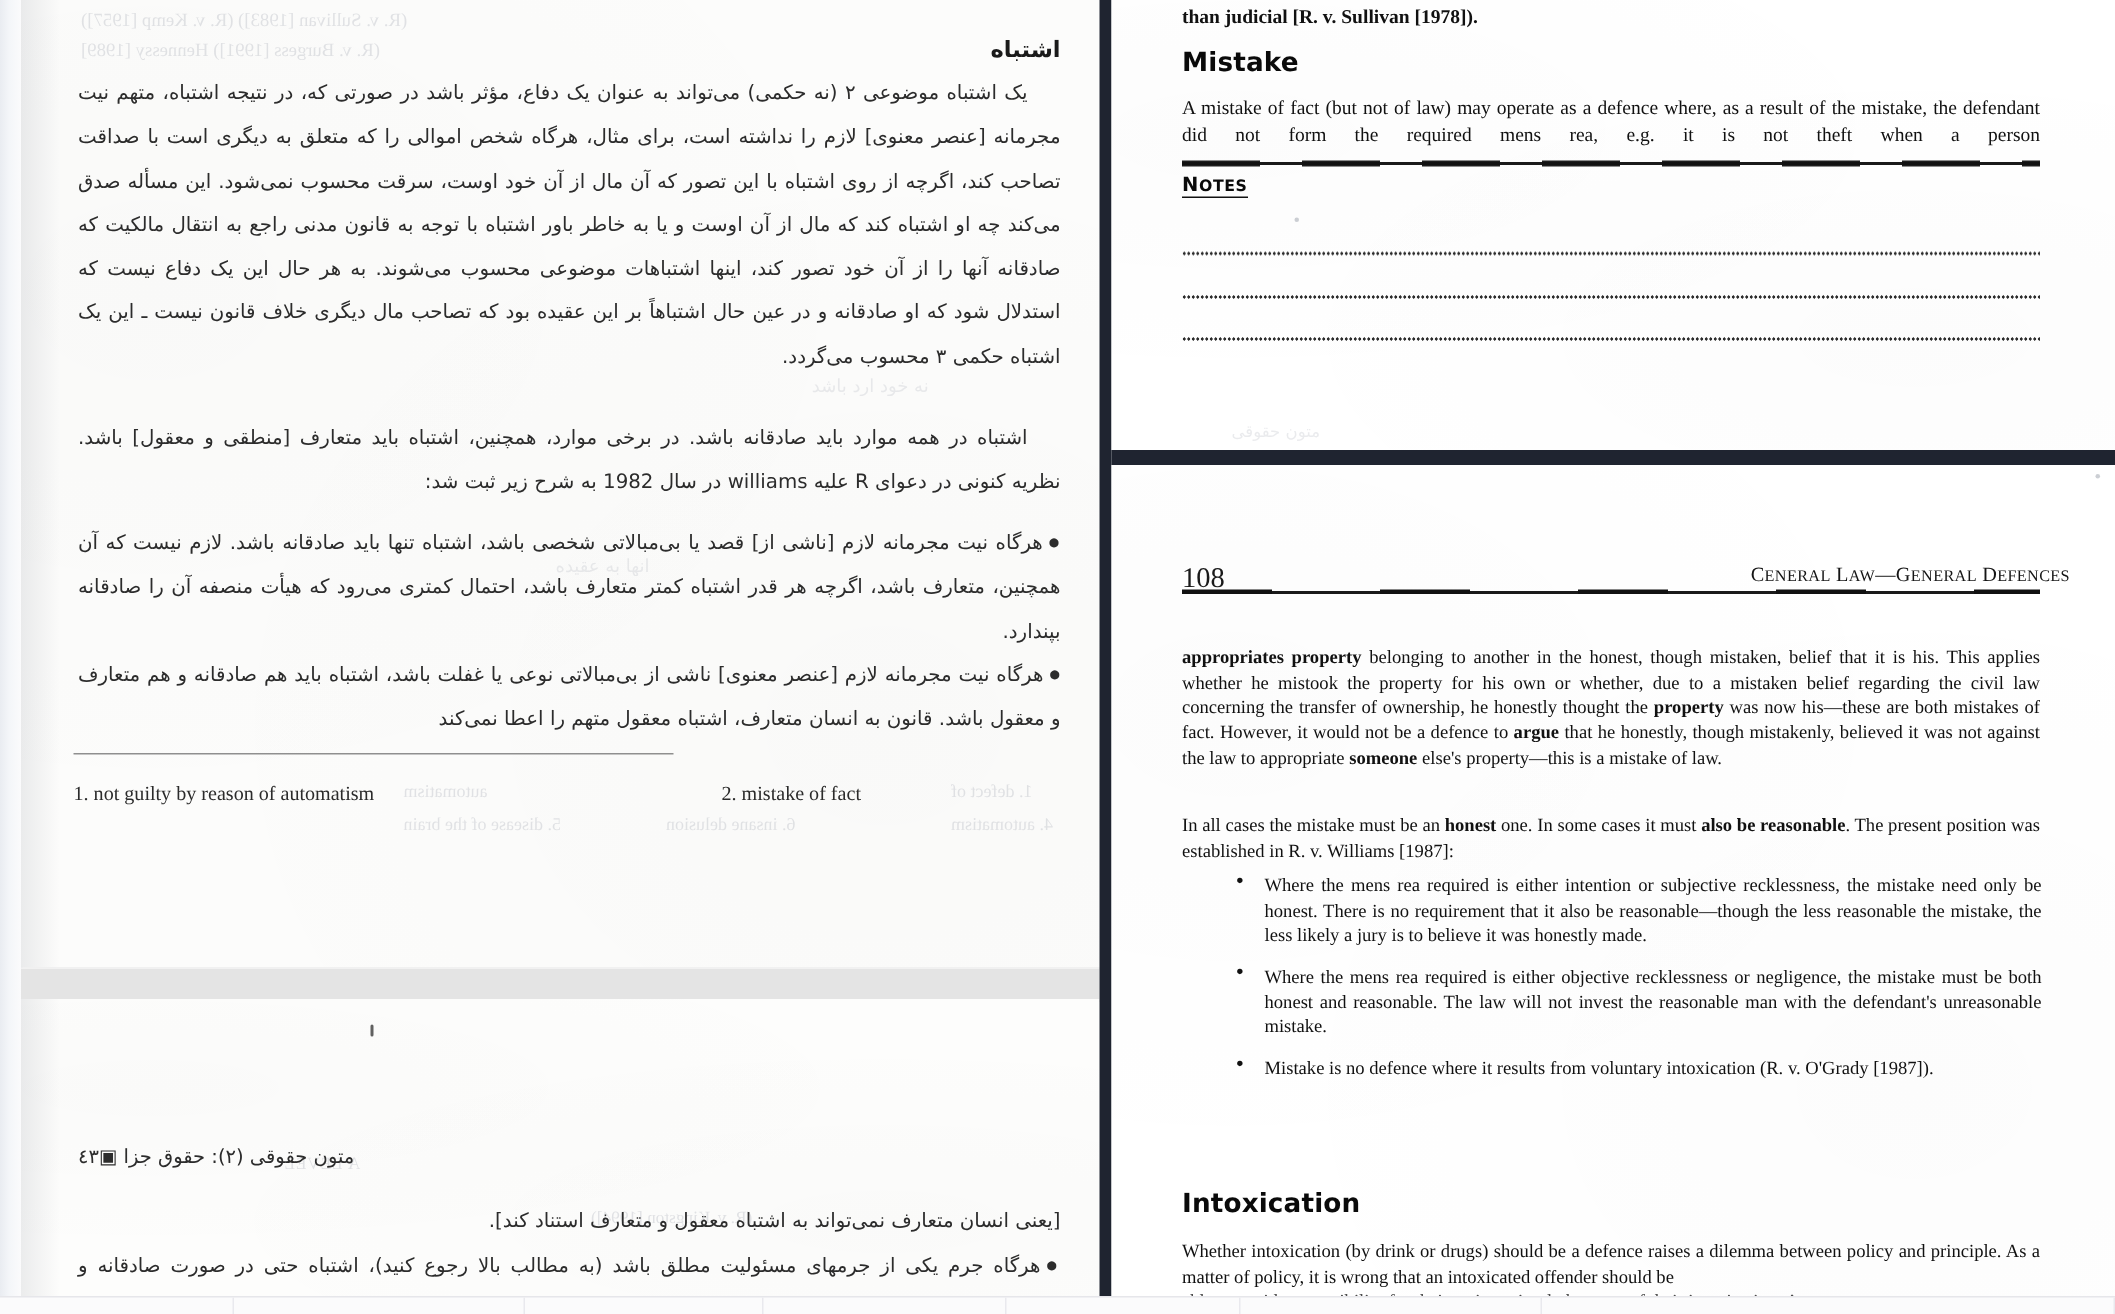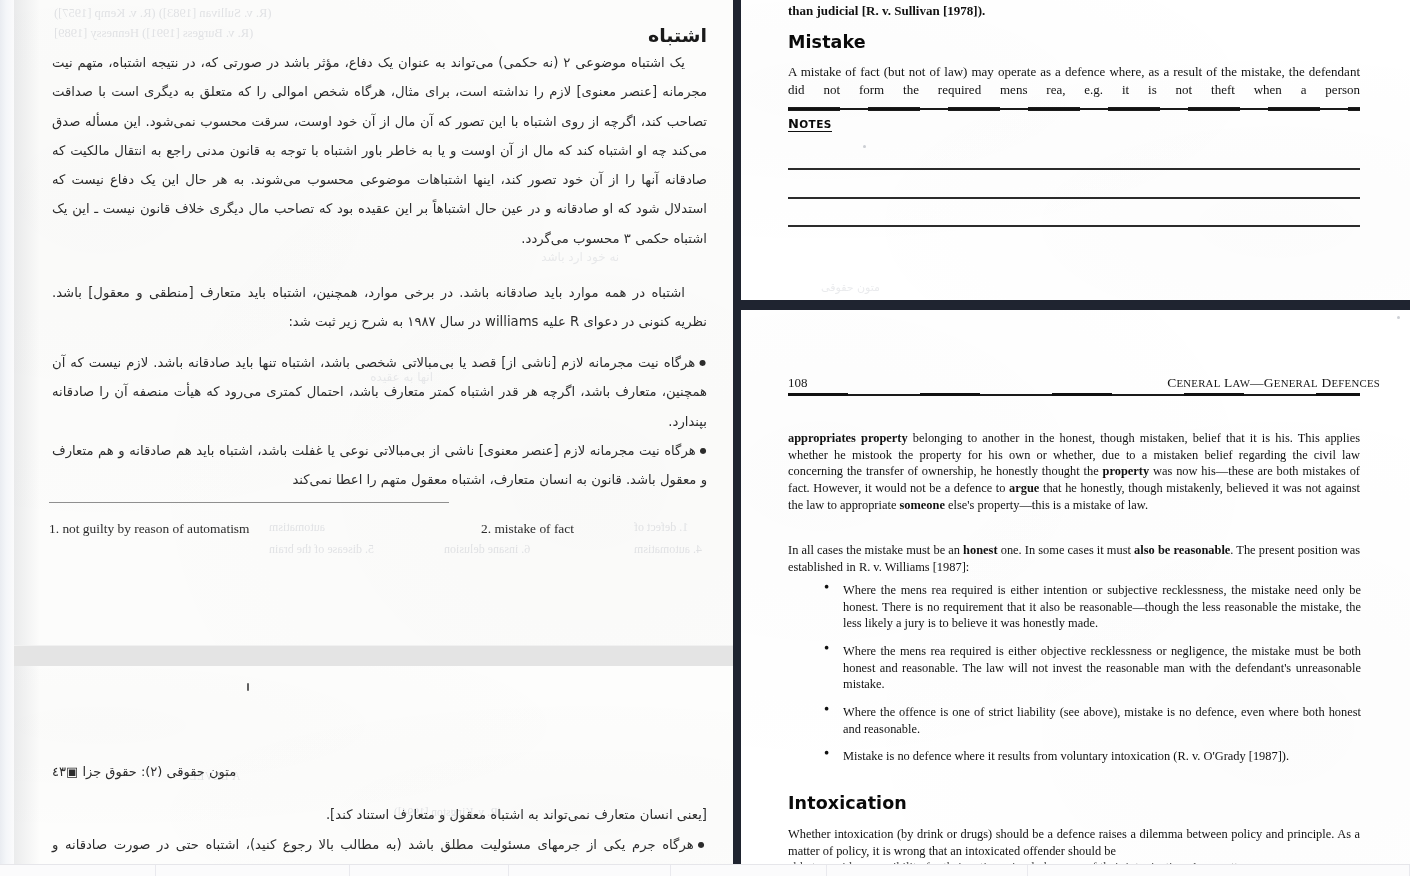--- a/index.html
+++ b/index.html
@@ -105,21 +105,21 @@
 
   
   .rtl {
     direction: rtl;
     text-align: justify;
     text-align-last: right;
     font-family: "DejaVu Sans", "Liberation Sans", sans-serif;
     color: #2c2c2c;
   }
   .fa-head {
-    font-size: 19px;
+    font-size: 15px;
     font-weight: bold;
     color: #1a1a1a;
     margin: 0;
     line-height: 1.2;
   }
   .fa-body {
     font-size: 13.2px;
     line-height: 2.22;
     margin: 0;
   }
@@ -252,21 +252,21 @@
     position: absolute;
     left: 0; top: -0.6px;
     width: 100%; height: 3px;
     background: repeating-linear-gradient(90deg,
       #111 0px, #111 60px,
       transparent 60px, transparent 132px);
   }
   .folio {
     position: absolute;
     font-family: "Liberation Serif", serif;
-    font-size: 13px;
+    font-size: 19px;
     color: #1a1a1a;
   }
   .running-head {
     position: absolute;
     right: 30px;
     font-family: "Liberation Serif", serif;
     font-size: 13px;
     color: #151515;
     letter-spacing: .25px;
     white-space: nowrap;
@@ -342,21 +342,21 @@
     <div class="texture"></div>
     <div class="shadow-left"></div>
 
     <div class="ghost" style="left:40px; top:6px; font-size:12.5px;">(R. v. Sullivan [1983])   (R. v. Kemp [1957])</div>
     <div class="ghost" style="left:40px; top:26px; font-size:12.5px;">(R. v. Burgess [1991])   Hennessy [1989]</div>
 
     <div class="rtl fa-head" style="position:absolute; right:26px; top:24px;">اشتباه</div>
 
     <div class="rtl fa-body fa-indent" style="position:absolute; right:26px; top:48px; width:655px;">یک اشتباه موضوعی ٢ (نه حکمی) می‌تواند به عنوان یک دفاع، مؤثر باشد در صورتی که، در نتیجه اشتباه، متهم نیت مجرمانه [عنصر معنوی] لازم را نداشته است، برای مثال، هرگاه شخص اموالی را که متعلق به دیگری است با صداقت تصاحب کند، اگرچه از روی اشتباه با این تصور که آن مال از آن خود اوست، سرقت محسوب نمی‌شود. این مسأله صدق می‌کند چه او اشتباه کند که مال از آن اوست و یا به خاطر باور اشتباه با توجه به قانون مدنی راجع به انتقال مالکیت که صادقانه آنها را از آن خود تصور کند، اینها اشتباهات موضوعی محسوب می‌شوند. به هر حال این یک دفاع نیست که استدلال شود که او صادقانه و در عین حال اشتباهاً بر این عقیده بود که تصاحب مال دیگری خلاف قانون نیست ـ این یک اشتباه حکمی ٣ محسوب می‌گردد.</div>
 
-    <div class="rtl fa-body fa-indent" style="position:absolute; right:26px; top:278px; width:655px;">اشتباه در همه موارد باید صادقانه باشد. در برخی موارد، همچنین، اشتباه باید متعارف [منطقی و معقول] باشد. نظریه کنونی در دعوای R علیه williams در سال ١٩٨٧ به شرح زیر ثبت شد:</div>
+    <div class="rtl fa-body fa-indent" style="position:absolute; right:26px; top:278px; width:655px;">اشتباه در همه موارد باید صادقانه باشد. در برخی موارد، همچنین، اشتباه باید متعارف [منطقی و معقول] باشد. نظریه کنونی در دعوای R علیه williams در سال 1982 به شرح زیر ثبت شد:</div>
 
     <div class="rtl fa-body fa-bullet" style="position:absolute; right:26px; top:348px; width:655px;">هرگاه نیت مجرمانه لازم [ناشی از] قصد یا بی‌مبالاتی شخصی باشد، اشتباه تنها باید صادقانه باشد. لازم نیست که آن همچنین، متعارف باشد، اگرچه هر قدر اشتباه کمتر متعارف باشد، احتمال کمتری می‌رود که هیأت منصفه آن را صادقانه بپندارد.</div>
     <div class="rtl fa-body fa-bullet" style="position:absolute; right:26px; top:436px; width:655px;">هرگاه نیت مجرمانه لازم [عنصر معنوی] ناشی از بی‌مبالاتی نوعی یا غفلت باشد، اشتباه باید هم صادقانه و هم متعارف و معقول باشد. قانون به انسان متعارف، اشتباه معقول متهم را اعطا نمی‌کند</div>
 
     <div class="ghost-rtl" style="right:110px; top:250px; font-size:12px;">‎ نه خود ارد باشد</div>
     <div class="ghost-rtl" style="right:300px; top:370px; font-size:12px;">انها به عقیده</div>
 
     <div class="fn-rule" style="top:502px;"></div>
 
     <div class="ghost" style="left:255px; top:520px; font-size:12px;">automatism</div>
@@ -442,23 +442,20 @@
     <div class="ltr en-small" style="position:absolute; left:47px; top:232px; width:572px;">
       <span>In all cases the mistake must be an </span><span class="bold">honest</span><span> one. In some cases it must </span><span class="bold">also be reasonable</span><span>. The present position was established in </span><span class="ital">R. v. Williams</span><span> [1987]:</span>
     </div>
 
     <ul class="en-bullets" style="position:absolute; left:80px; top:272px; width:540px;">
       <li>
         <span>Where the </span><span class="ital">mens rea</span><span> required is either intention or subjective recklessness, the mistake need only be honest. There is no requirement that it also be reasonable—though the less reasonable the mistake, the less likely a jury is to believe it was honestly made.</span>
       </li>
       <li>
         <span>Where the </span><span class="ital">mens rea</span><span> required is either objective recklessness or negligence, the mistake must be both honest and reasonable. The law will not invest the reasonable man with the defendant's unreasonable mistake.</span>
-      </li>
-      <li>
-        <span>Where the offence is one of strict liability (see above), mistake is no defence, even where both honest and reasonable.</span>
       </li>
       <li>
         <span>Mistake is no defence where it results from voluntary intoxication (</span><span class="ital">R. v. O'Grady</span><span> [1987]).</span>
       </li>
     </ul>
 
     <div class="ltr en-h2" style="position:absolute; left:47px; top:483px;">Intoxication</div>
 
     <div class="ltr en-small" style="position:absolute; left:47px; top:516px; width:572px;">Whether intoxication (by drink or drugs) should be a defence raises a dilemma between policy and principle. As a matter of policy, it is wrong that an intoxicated offender should be</div>
 

